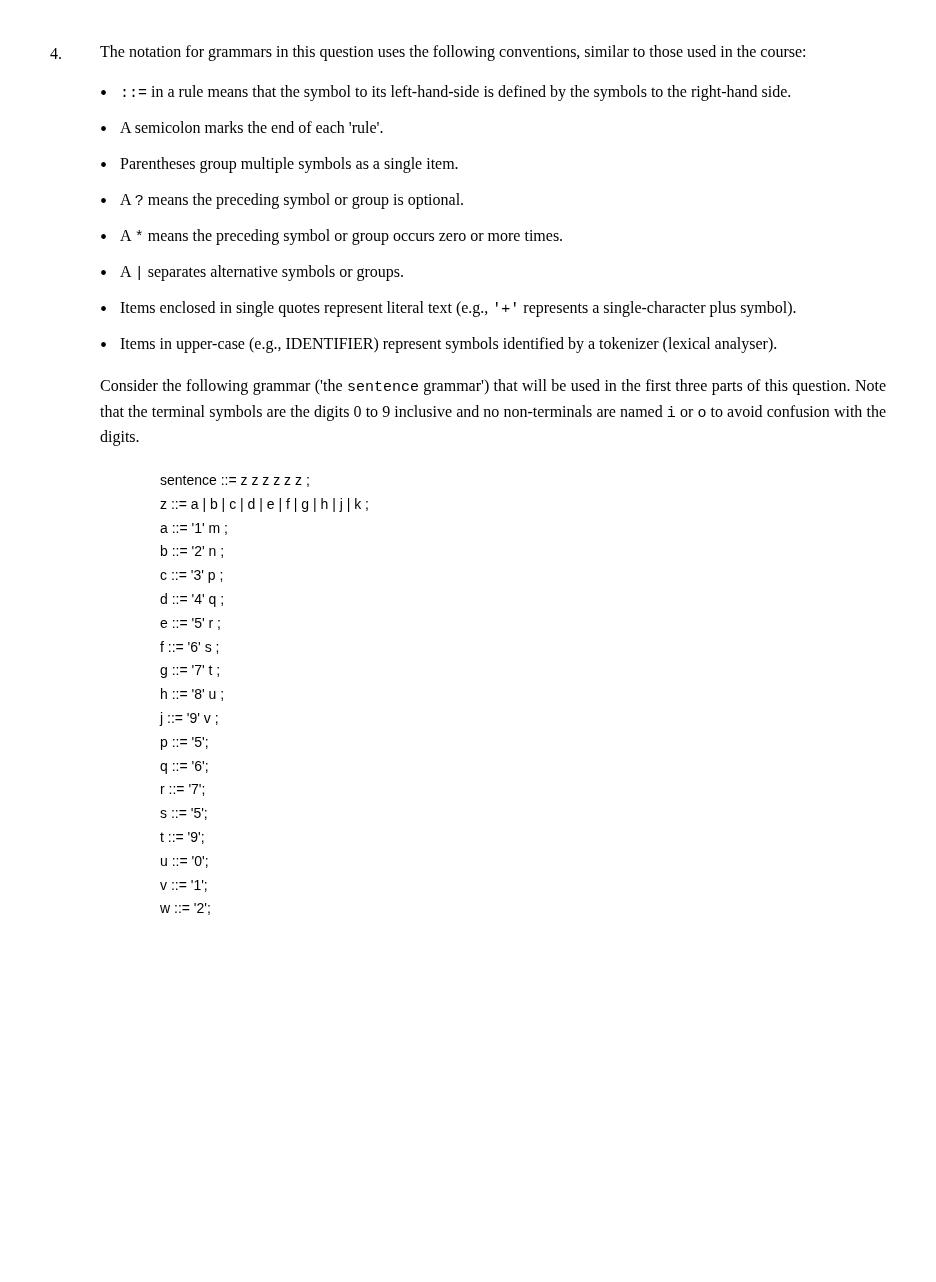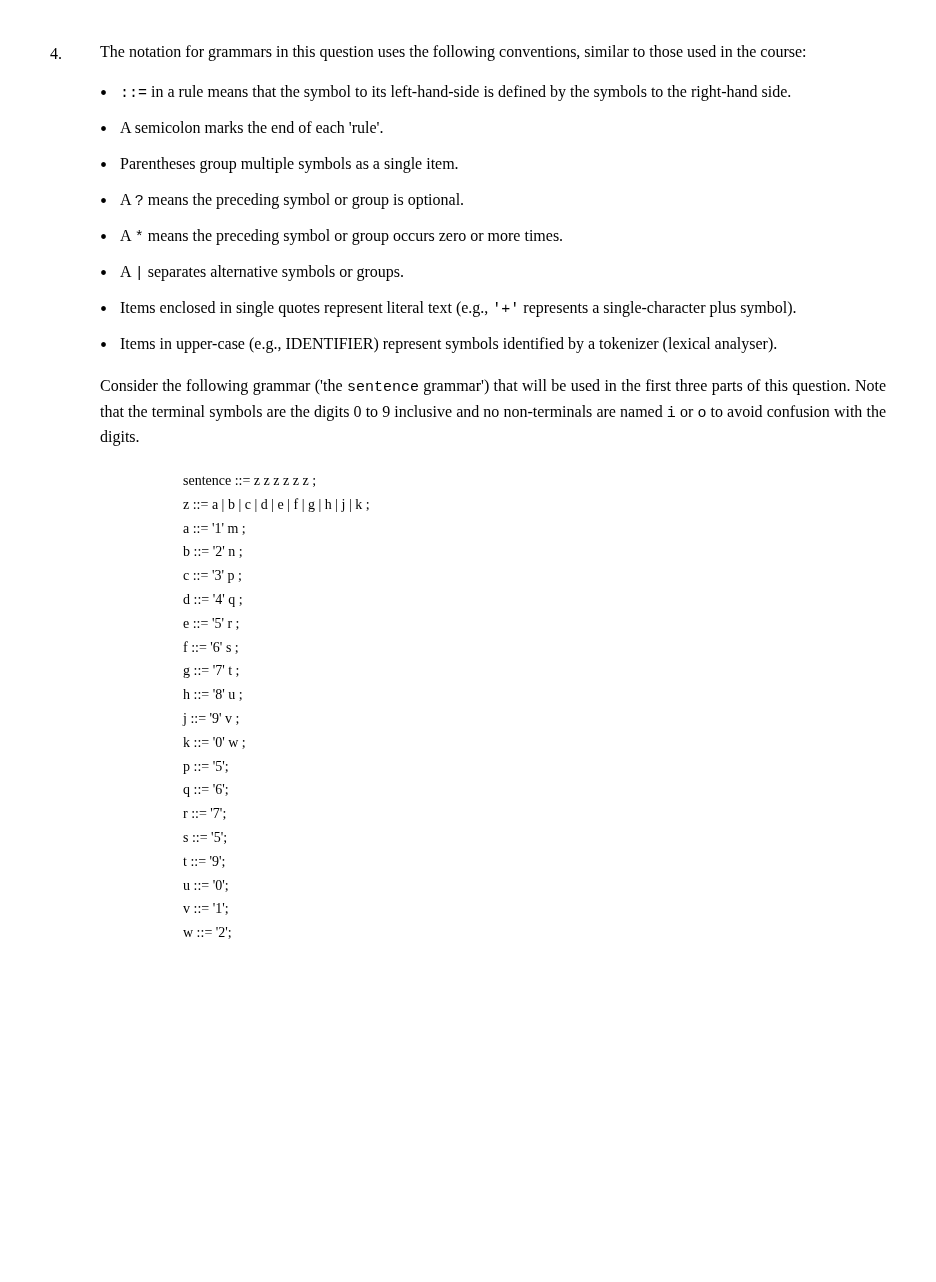--- a/index.html
+++ b/index.html
@@ -67,24 +67,24 @@
       font-family: "Courier New", Courier, monospace;
       font-size: 15px;
     }
 
     .grammar-prose {
       text-align: justify;
       margin-bottom: 20px;
     }
 
     .grammar-block {
-      font-family: Liberation Serif, serif;
+      font-family: Liberation Sans, sans-serif;
       font-size: 14px;
       line-height: 1.7;
-      margin-left: 83px;
+      margin-left: 60px;
       margin-top: 10px;
     }
 
     .grammar-block .line {
       display: block;
       white-space: pre;
     }
   </style>
 </head>
 <body>
@@ -163,21 +163,20 @@
       <span class="line">z ::= a | b | c | d | e | f | g | h | j | k ;</span>
       <span class="line">a ::= '1' m ;</span>
       <span class="line">b ::= '2' n ;</span>
       <span class="line">c ::= '3' p ;</span>
       <span class="line">d ::= '4' q ;</span>
       <span class="line">e ::= '5' r ;</span>
       <span class="line">f ::= '6' s ;</span>
       <span class="line">g ::= '7' t ;</span>
       <span class="line">h ::= '8' u ;</span>
       <span class="line">j ::= '9' v ;</span>
-      <span class="line">k ::= '0' w ;</span>
       <span class="line">p ::= '5';</span>
       <span class="line">q ::= '6';</span>
       <span class="line">r ::= '7';</span>
       <span class="line">s ::= '5';</span>
       <span class="line">t ::= '9';</span>
       <span class="line">u ::= '0';</span>
       <span class="line">v ::= '1';</span>
       <span class="line">w ::= '2';</span>
     </div>
 

